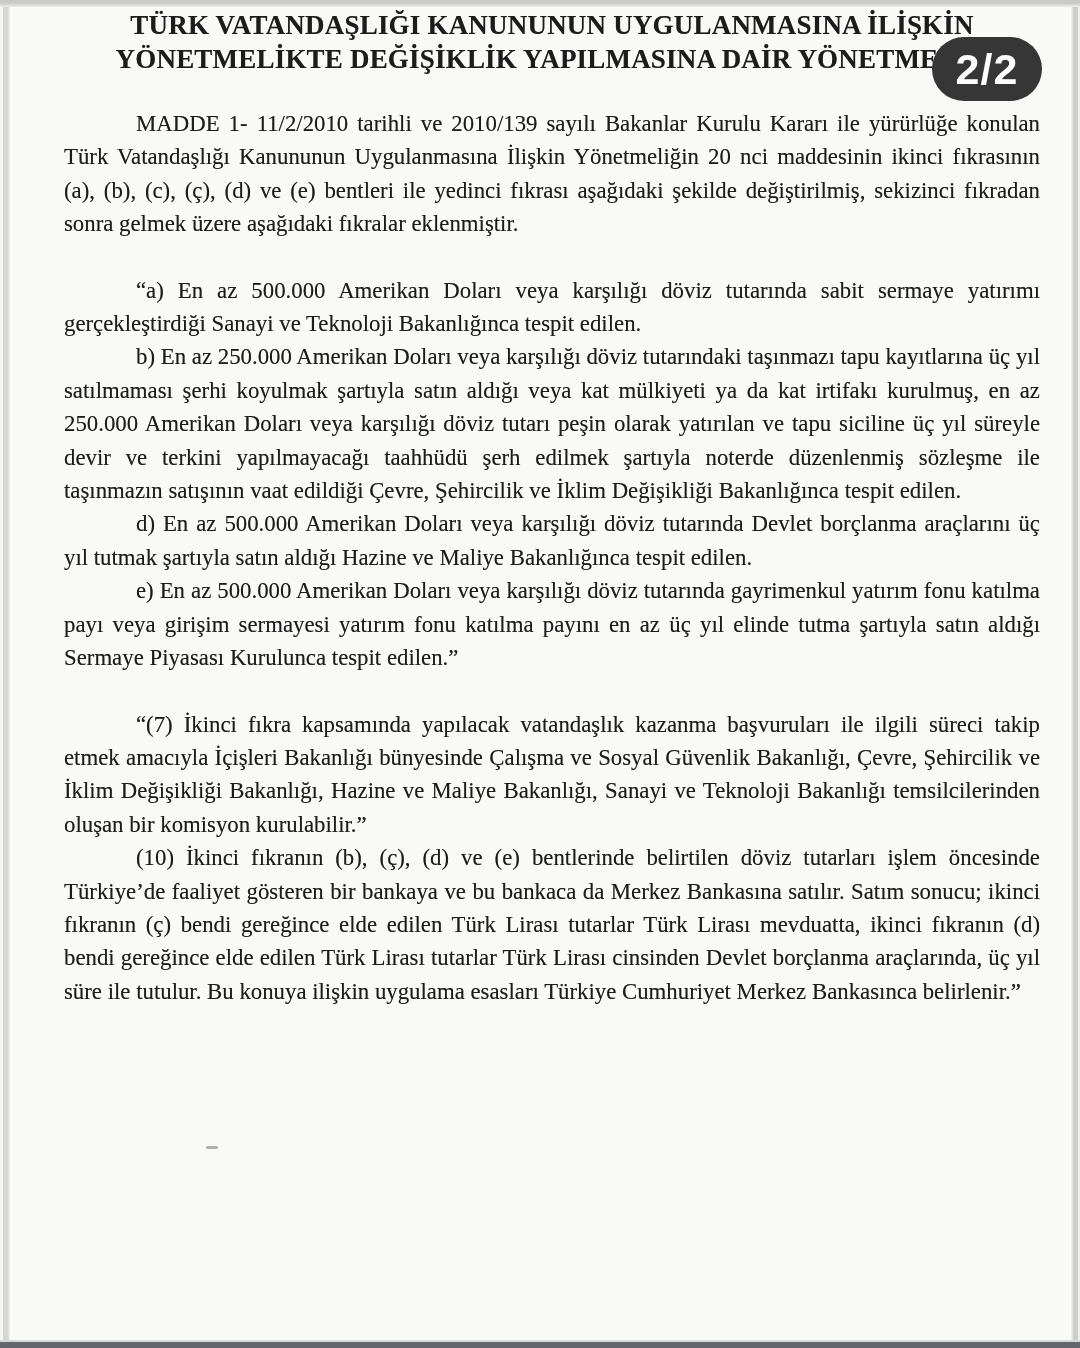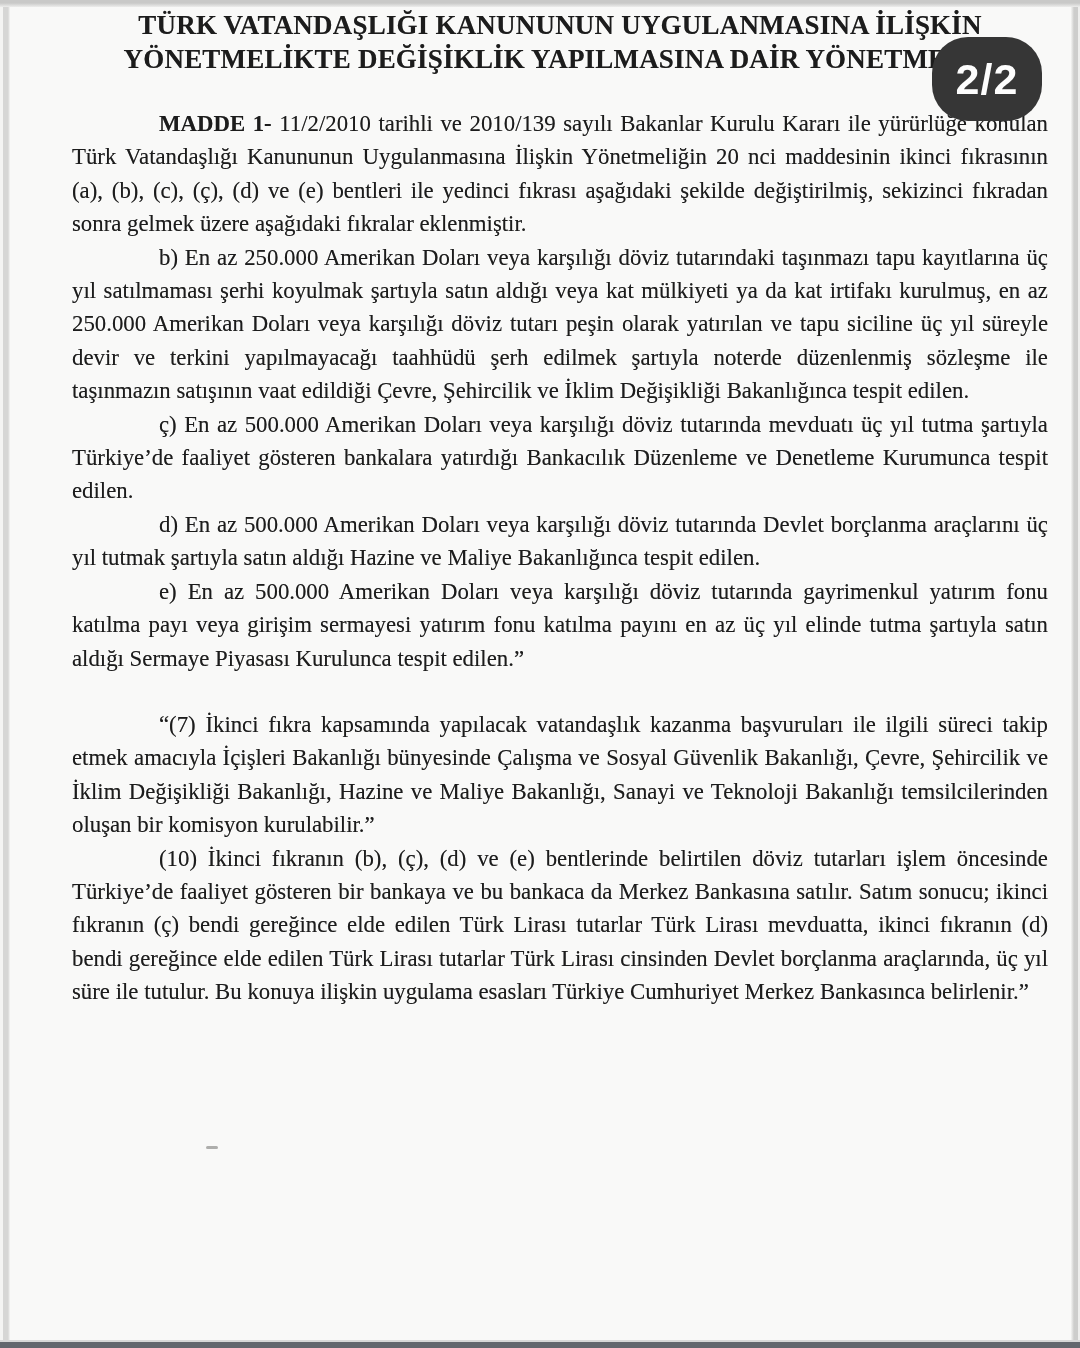--- a/index.html
+++ b/index.html
@@ -41,21 +41,21 @@
     z-index: 2;
   }
   .edge-bottom {
     position: absolute; left: 0; bottom: 0; width: 100%; height: 8px;
     background: linear-gradient(180deg, #d8d8d7 0 2px, #63676d 2px 100%);
     z-index: 3;
   }
   
   .content {
     position: absolute;
-    left: 72px;
+    left: 64px;
     top: 8px;
     width: 976px;
     text-shadow: 0 0 0.5px rgba(25,25,25,0.45);
   }
   .doc-title {
     font-weight: bold;
     font-size: 27px;
     line-height: 34px;
     text-align: center;
     letter-spacing: 0.2px;
@@ -64,28 +64,28 @@
   .doc-title .t-line { white-space: nowrap; }
   .body-text p {
     margin: 0;
     font-size: 22.8px;
     line-height: 33.4px;
     text-align: justify;
     text-indent: 72px;
     hyphens: none;
   }
   .body-text p.gap-before { margin-top: 33px; }
-  .body-text .lead { font-weight: bold; margin-left: 15px; }
+  .body-text .lead { font-weight: normal; }
   
   .page-indicator {
     position: absolute;
     top: 37px;
     right: 38px;
     width: 110px;
-    height: 84px;
+    height: 64px;
     border-radius: 36px;
     background: var(--badge-bg);
     color: var(--badge-text);
     display: flex;
     align-items: center;
     justify-content: center;
     font-family: "Liberation Sans", "DejaVu Sans", sans-serif;
     font-size: 43px;
     font-weight: 600;
     letter-spacing: 1px;
@@ -125,29 +125,29 @@
       <span class="t-line">TÜRK VATANDAŞLIĞI KANUNUNUN UYGULANMASINA İLİŞKİN</span><br>
       <span class="t-line">YÖNETMELİKTE DEĞİŞİKLİK YAPILMASINA DAİR YÖNETMELİK</span>
     </h1>
 
     <div class="body-text">
 
       <p>
         <span class="lead">MADDE 1-</span><span> 11/2/2010 tarihli ve 2010/139 sayılı Bakanlar Kurulu Kararı ile yürürlüğe konulan Türk Vatandaşlığı Kanununun Uygulanmasına İlişkin Yönetmeliğin 20 nci maddesinin ikinci fıkrasının (a), (b), (c), (ç), (d) ve (e) bentleri ile yedinci fıkrası aşağıdaki şekilde değiştirilmiş, sekizinci fıkradan sonra gelmek üzere aşağıdaki fıkralar eklenmiştir.</span>
       </p>
 
+      <p class="gap-before">
+        <span class="lead"></span><span>“a) En az 500.000 Amerikan Doları veya karşılığı döviz tutarında sabit sermaye yatırımı gerçekleştirdiği Sanayi ve Teknoloji Bakanlığınca tespit edilen.</span>
+      </p>
 
       <p>
         <span class="lead"></span><span>b) En az 250.000 Amerikan Doları veya karşılığı döviz tutarındaki taşınmazı tapu kayıtlarına üç yıl satılmaması şerhi koyulmak şartıyla satın aldığı veya kat mülkiyeti ya da kat irtifakı kurulmuş, en az 250.000 Amerikan Doları veya karşılığı döviz tutarı peşin olarak yatırılan ve tapu siciline üç yıl süreyle devir ve terkini yapılmayacağı taahhüdü şerh edilmek şartıyla noterde düzenlenmiş sözleşme ile taşınmazın satışının vaat edildiği Çevre, Şehircilik ve İklim Değişikliği Bakanlığınca tespit edilen.</span>
       </p>
 
 
-      <p>
-        <span class="lead"></span><span>ç) En az 500.000 Amerikan Doları veya karşılığı döviz tutarında mevduatı üç yıl tutma şartıyla Türkiye’de faaliyet gösteren bankalara yatırdığı Bankacılık Düzenleme ve Denetleme Kurumunca tespit edilen.</span>
-      </p>
 
       <p>
         <span class="lead"></span><span>d) En az 500.000 Amerikan Doları veya karşılığı döviz tutarında Devlet borçlanma araçlarını üç yıl tutmak şartıyla satın aldığı Hazine ve Maliye Bakanlığınca tespit edilen.</span>
       </p>
 
       <p>
         <span class="lead"></span><span>e) En az 500.000 Amerikan Doları veya karşılığı döviz tutarında gayrimenkul yatırım fonu katılma payı veya girişim sermayesi yatırım fonu katılma payını en az üç yıl elinde tutma şartıyla satın aldığı Sermaye Piyasası Kurulunca tespit edilen.”</span>
       </p>
 
       <p class="gap-before">

